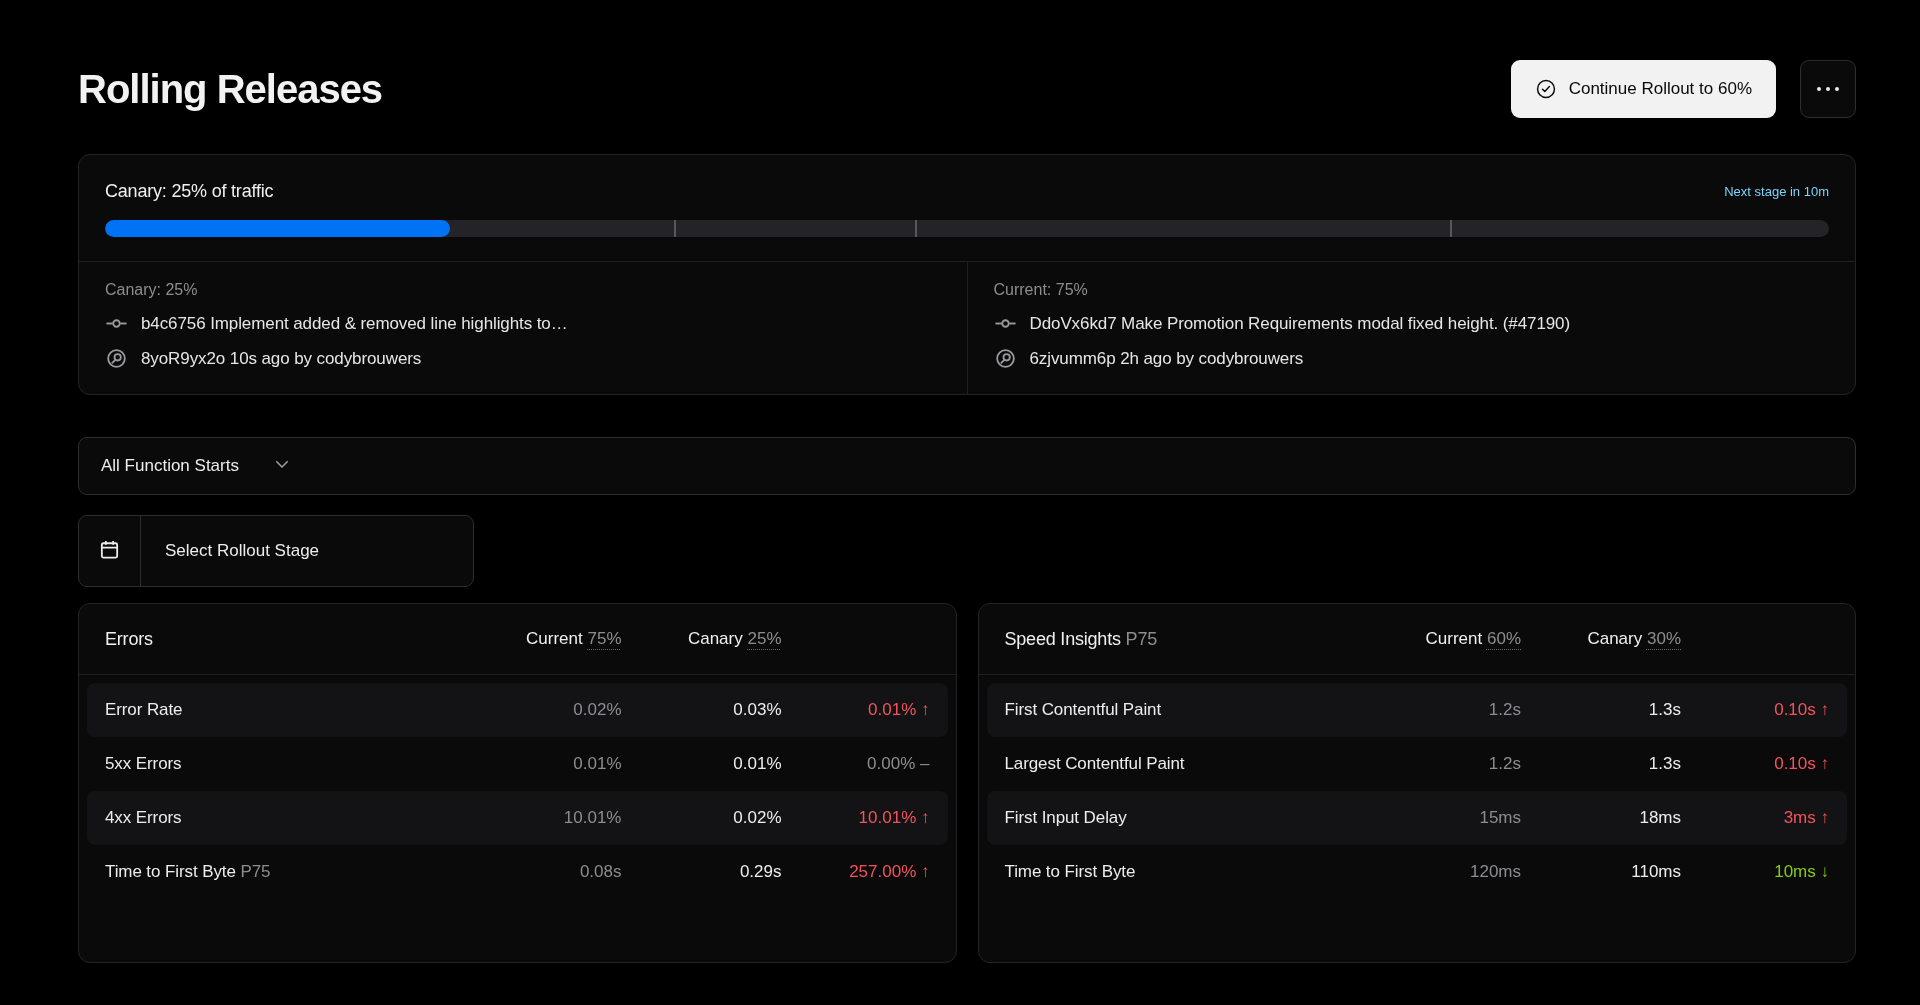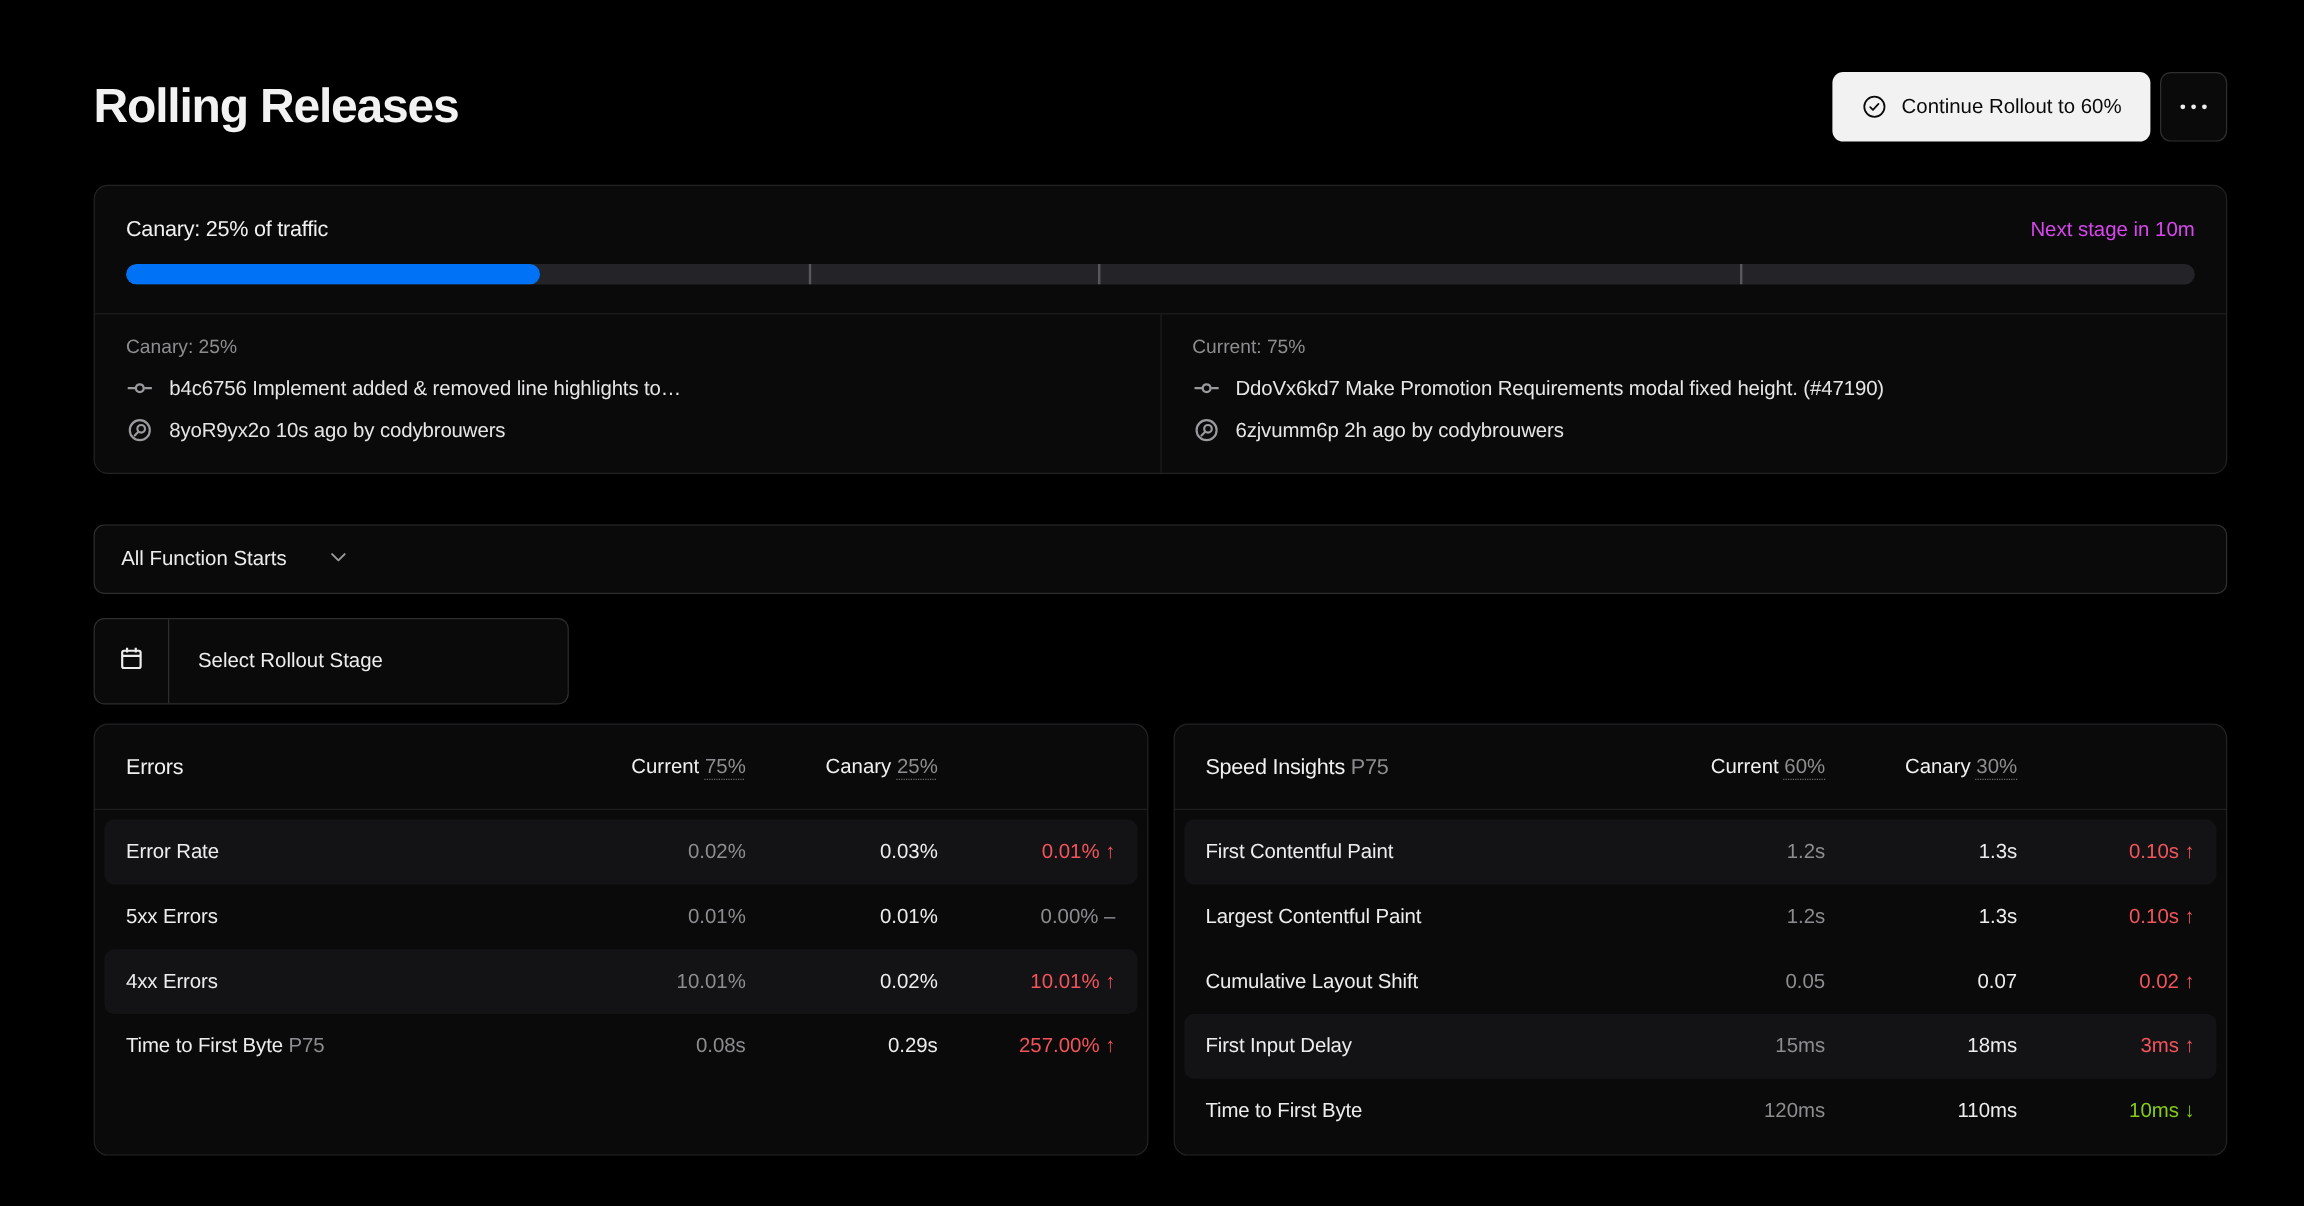--- a/index.html
+++ b/index.html
@@ -8,21 +8,21 @@
     background:#000;
     color:#ededef;
     font-family:"Liberation Sans","DejaVu Sans",sans-serif;
     -webkit-font-smoothing:antialiased;
   }
   .page { padding:0 64px 0 78px; }
 
   
   .topbar { display:flex; align-items:center; justify-content:space-between; margin-top:60px; }
   .page-title { font-size:40px; font-weight:700; letter-spacing:-1px; color:#f2f2f2; }
-  .topbar-actions { display:flex; align-items:center; gap:8px; }
+  .topbar-actions { display:flex; align-items:center; gap:24px; }
   .btn-primary {
     display:flex; align-items:center; gap:12px;
     background:#f2f2f2; color:#0a0a0a;
     border:none; border-radius:9px; height:58px; padding:0 24px;
     font-size:17px; font-weight:500; font-family:inherit; cursor:pointer;
   }
   .btn-primary svg { display:block; }
   .btn-menu {
     width:56px; height:58px; border-radius:9px;
     background:#0a0a0a; border:1px solid #2e2e31; cursor:pointer;
@@ -30,21 +30,21 @@
   }
   .btn-menu i { width:4px; height:4px; border-radius:50%; background:#ededef; display:block; }
 
   
   .card { background:#0a0a0a; border:1px solid #232326; border-radius:12px; }
 
   
   .canary-card { margin-top:36px; }
   .canary-head { padding:26px 26px 0 26px; display:flex; justify-content:space-between; align-items:center; }
   .canary-title { font-size:18px; font-weight:500; color:#f0f0f0; letter-spacing:-0.2px; }
-  .canary-next { font-size:17px; color:#d946ef;margin-left:12px; }
+  .canary-next { font-size:13px; color:#7dd3fc;margin-left:12px; }
   .progress-wrap { padding:18px 26px 24px 26px; }
   .progress-track { position:relative; height:17px; border-radius:999px; background:#242428; overflow:hidden; }
   .progress-fill { position:absolute; left:0; top:0; bottom:0; border-radius:999px; background:#0072f5; }
   .progress-tick { position:absolute; top:0; bottom:0; width:2px; background:#58585c; }
   .t1 { left:33%; } .t2 { left:47%; } .t3 { left:78%; }
   .canary-cols { display:flex; border-top:1px solid #1f1f22; }
   .canary-col { flex:1; padding:16px 26px 18px 26px; }
   .canary-col + .canary-col { border-left:1px solid #1f1f22; }
   .stage-label { font-size:16px; color:#8d8d91; line-height:24px; margin-bottom:4px; }
   .meta-row { display:flex; align-items:center; gap:13px; height:35px; font-size:17px; color:#e6e6e8; letter-spacing:-0.1px; cursor:pointer; }
@@ -281,26 +281,20 @@
           <div class="m-cur">1.2s</div>
           <div class="m-can">1.3s</div>
           <div class="m-delta bad">0.10s ↑</div>
         </div>
         <div class="mt-grid mt-row">
           <div class="m-name"><span>Largest Contentful Paint</span> <span class="sfx"></span></div>
           <div class="m-cur">1.2s</div>
           <div class="m-can">1.3s</div>
           <div class="m-delta bad">0.10s ↑</div>
         </div>
-        <div class="mt-grid mt-row">
-          <div class="m-name"><span>Cumulative Layout Shift</span> <span class="sfx"></span></div>
-          <div class="m-cur">0.05</div>
-          <div class="m-can">0.07</div>
-          <div class="m-delta bad">0.02 ↑</div>
-        </div>
         <div class="mt-grid mt-row hl">
           <div class="m-name"><span>First Input Delay</span> <span class="sfx"></span></div>
           <div class="m-cur">15ms</div>
           <div class="m-can">18ms</div>
           <div class="m-delta bad">3ms ↑</div>
         </div>
         <div class="mt-grid mt-row">
           <div class="m-name"><span>Time to First Byte</span> <span class="sfx"></span></div>
           <div class="m-cur">120ms</div>
           <div class="m-can">110ms</div>

